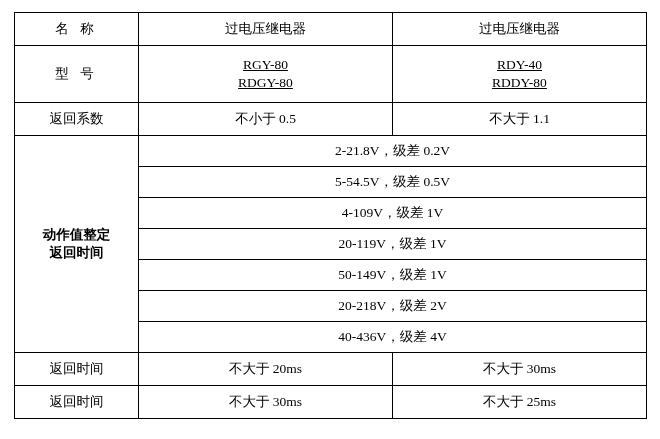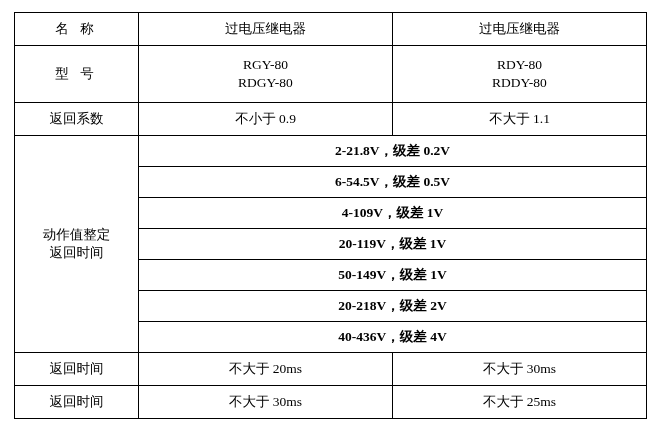--- a/index.html
+++ b/index.html
@@ -41,26 +41,27 @@
   .r-head td { height: 32px; }
   .r-model td { height: 56px; }
   .r-coef td  { height: 32px; }
   .r-range td { height: 30px; }
   .r-time td  { height: 32px; }
 
   .label-spaced {
     letter-spacing: 0.30em;
     padding-left: 0.30em;
   }
-  .two-line span { display: block; }
+  .two-line span { display: block; text-decoration: underline; }
   .range-label {
     line-height: 1.6;
+    font-weight: bold;
   }
   .range-label span { display: block; }
-  .nowrap { white-space: nowrap; font-weight: bold; }
+  .nowrap { white-space: nowrap; }
 </style>
 </head>
 <body>
 
 <div class="sheet">
   <table class="spec">
     <colgroup>
       <col class="col-label">
       <col class="col-mid">
       <col class="col-right">
@@ -72,40 +73,40 @@
         <td>过电压继电器</td>
       </tr>
 
       <tr class="r-model">
         <td class="label-spaced">型    号</td>
         <td class="two-line">
           <span>RGY-80</span>
           <span>RDGY-80</span>
         </td>
         <td class="two-line">
-          <span>RDY-80</span>
+          <span>RDY-40</span>
           <span>RDDY-80</span>
         </td>
       </tr>
 
       <tr class="r-coef">
         <td>返回系数</td>
-        <td>不小于 0.9</td>
+        <td>不小于 0.5</td>
         <td>不大于 1.1</td>
       </tr>
 
       <tr class="r-range">
         <td class="range-label" rowspan="7">
           <span>动作值整定</span>
           <span>返回时间</span>
         </td>
         <td colspan="2" class="nowrap">2-21.8V，级差 0.2V</td>
       </tr>
       <tr class="r-range">
-        <td colspan="2" class="nowrap">6-54.5V，级差 0.5V</td>
+        <td colspan="2" class="nowrap">5-54.5V，级差 0.5V</td>
       </tr>
       <tr class="r-range">
         <td colspan="2" class="nowrap">4-109V，级差 1V</td>
       </tr>
       <tr class="r-range">
         <td colspan="2" class="nowrap">20-119V，级差 1V</td>
       </tr>
       <tr class="r-range">
         <td colspan="2" class="nowrap">50-149V，级差 1V</td>
       </tr>

